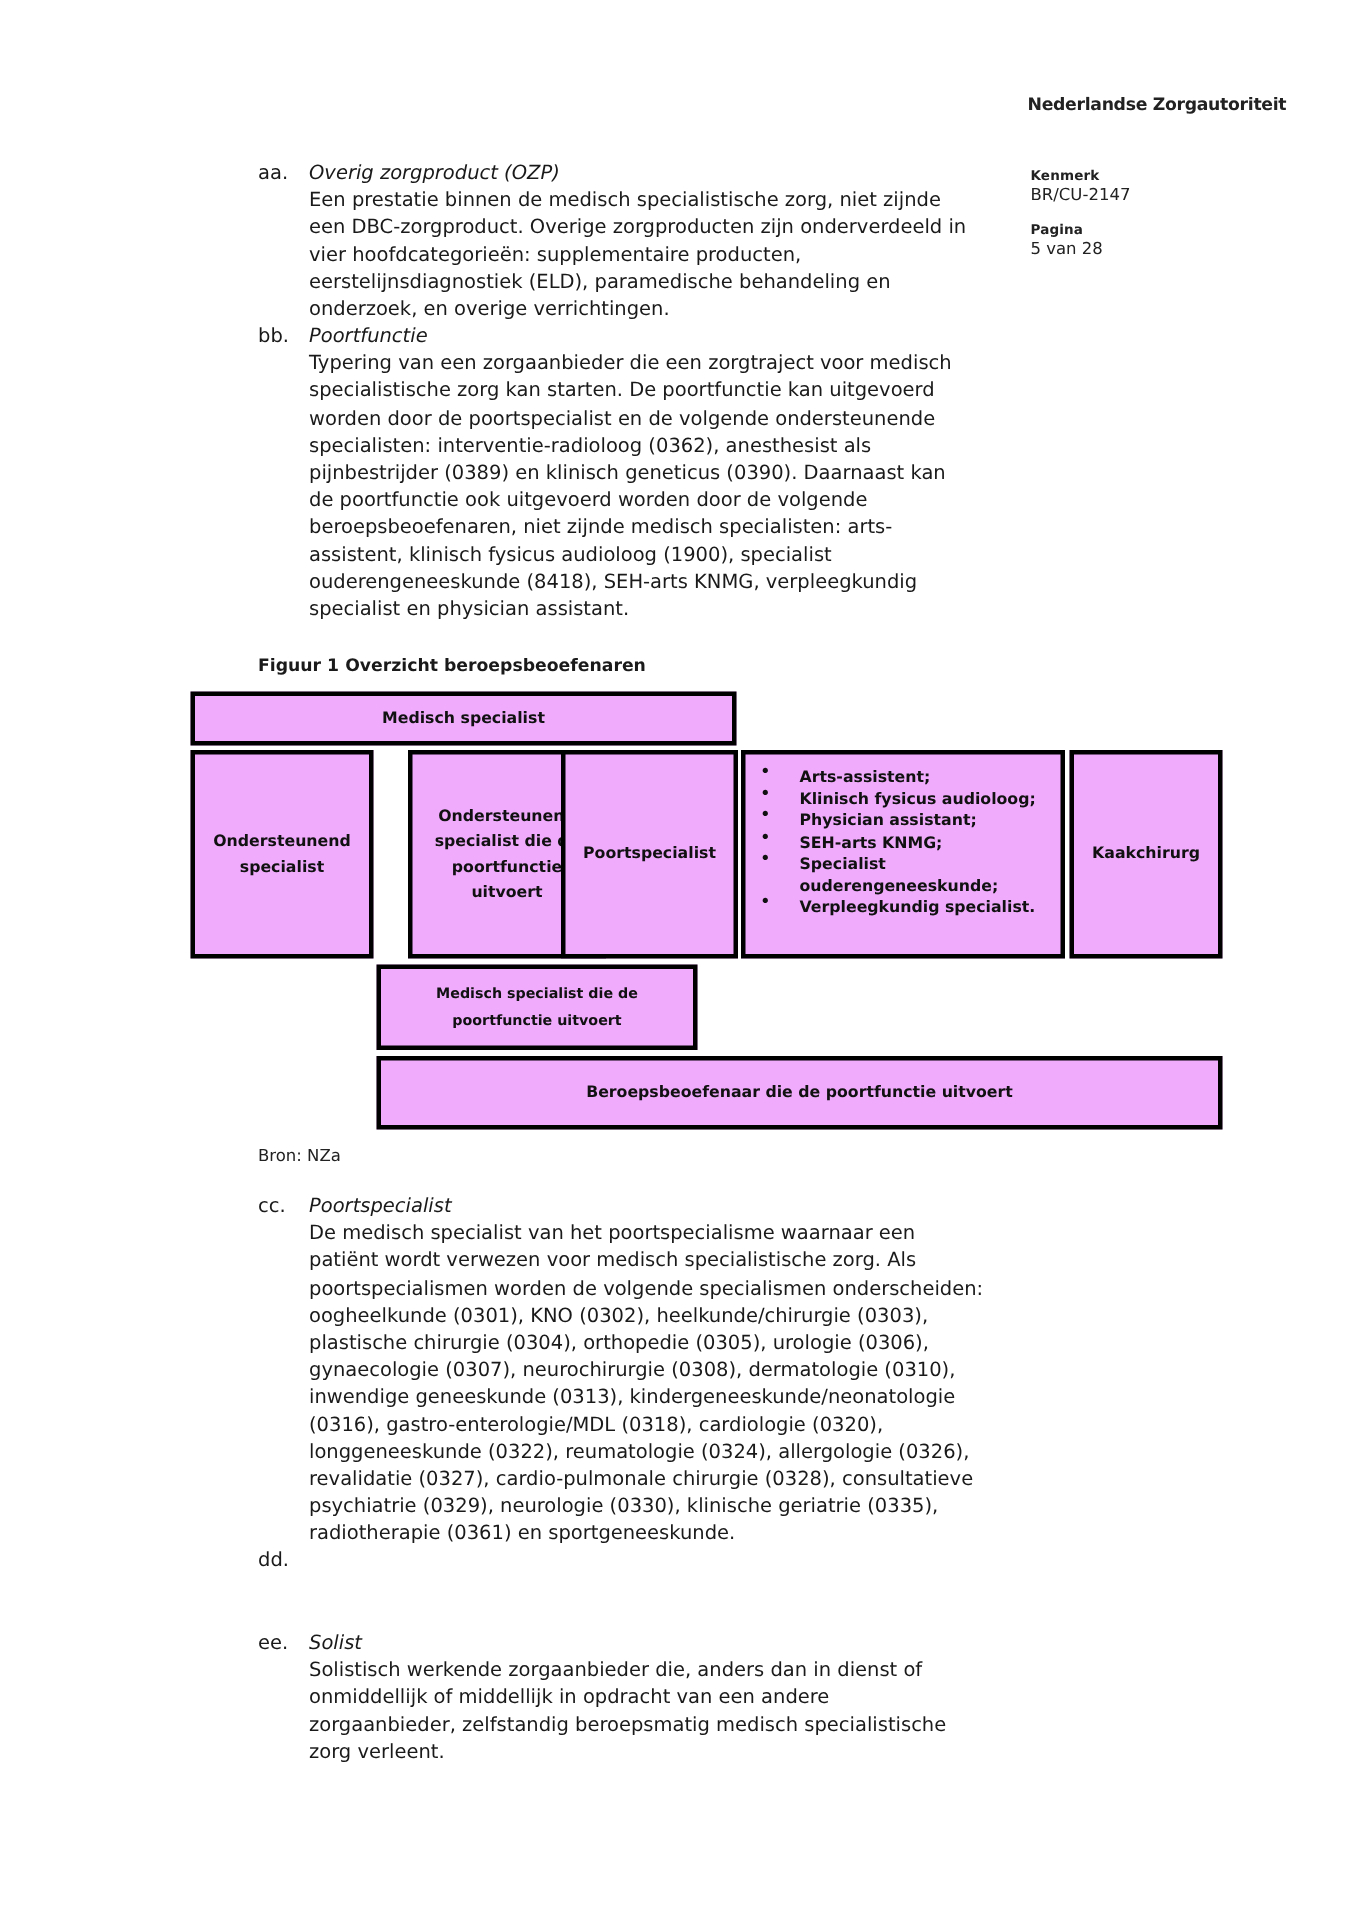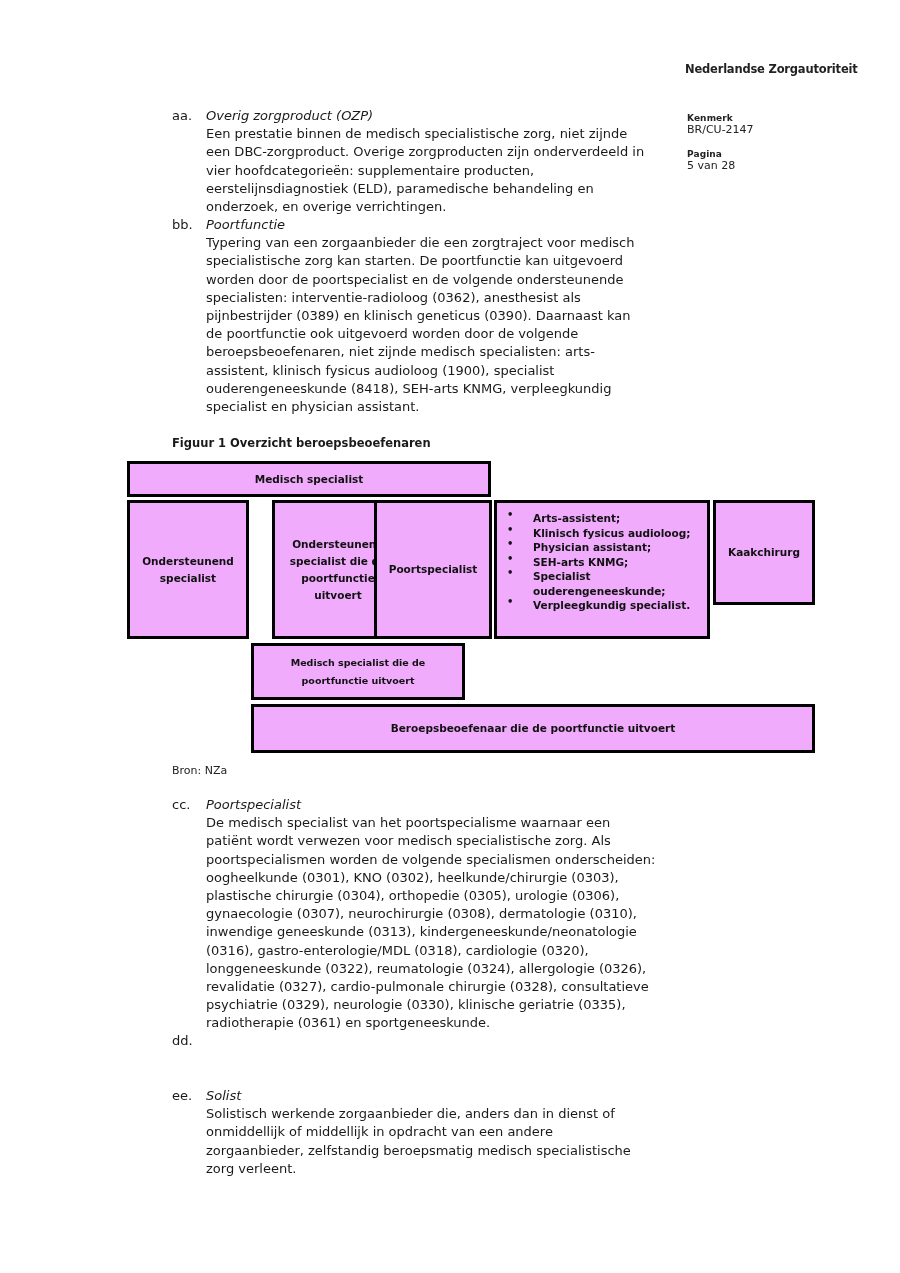--- a/index.html
+++ b/index.html
@@ -75,21 +75,21 @@
     <ul>
       <li><span class="bullet">•</span><span>Arts-assistent;</span></li>
       <li><span class="bullet">•</span><span>Klinisch fysicus audioloog;</span></li>
       <li><span class="bullet">•</span><span>Physician assistant;</span></li>
       <li><span class="bullet">•</span><span>SEH-arts KNMG;</span></li>
       <li><span class="bullet">•</span><span>Specialist ouderengeneeskunde;</span></li>
       <li><span class="bullet">•</span><span>Verpleegkundig specialist.</span></li>
     </ul>
   </div>
 
-  <div class="box" style="left:713px; top:500px; width:102px; height:105px;">Kaakchirurg</div>
+  <div class="box" style="left:713px; top:500px; width:102px; height:139px;">Kaakchirurg</div>
 
   <div class="box small" style="left:251px; top:643px; width:214px; height:57px; padding:0 12px;">Medisch specialist die de poortfunctie uitvoert</div>
 
   <div class="box" style="left:251px; top:704px; width:564px; height:49px;">Beroepsbeoefenaar die de poortfunctie uitvoert</div>
 </div>
 
 <div class="source">Bron: NZa</div>
 
 <div class="def" style="top:796px;">
   <span class="lbl">cc.</span>

